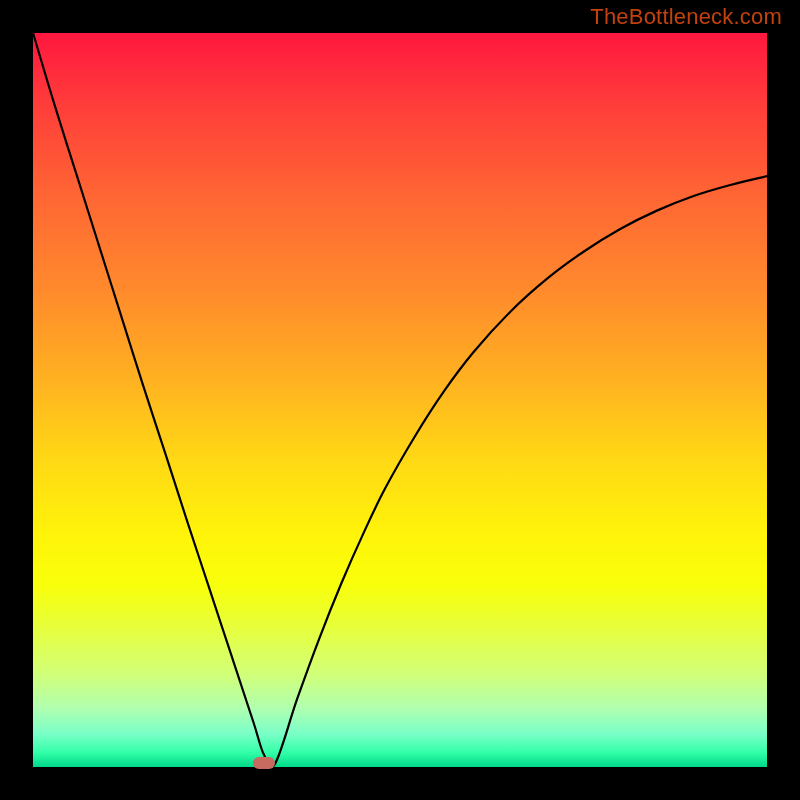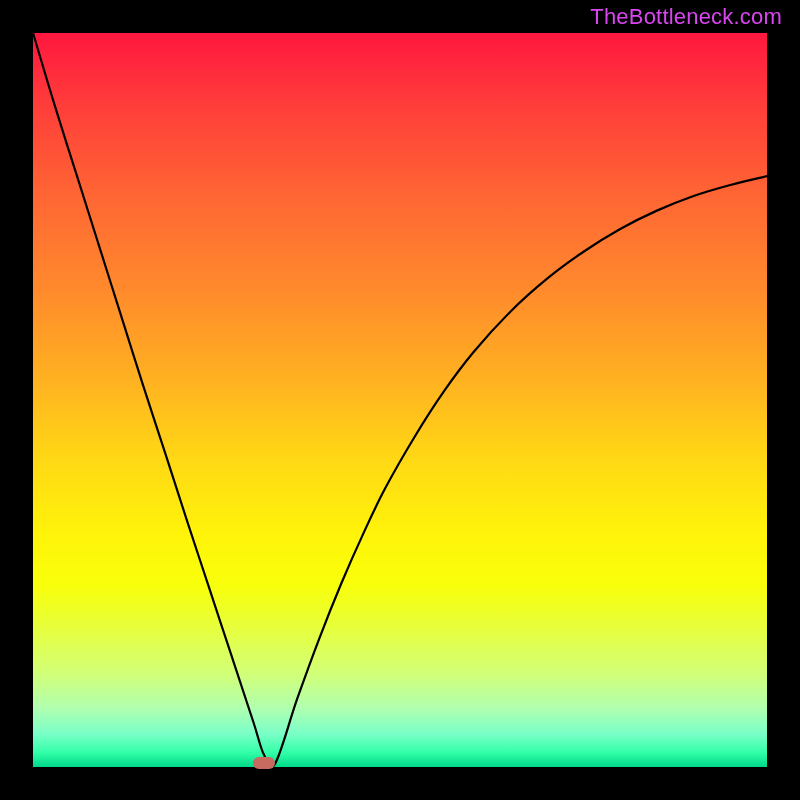--- a/index.html
+++ b/index.html
@@ -8,21 +8,21 @@
     height: 800px;
     background: #000;
     position: relative;
     overflow: hidden;
     font-family: Arial, Helvetica, sans-serif;
   }
   .watermark {
     position: absolute;
     top: 4px;
     right: 18px;
-    color: #d946ef;
+    color: #c2410c;
     font-size: 22px;
     font-weight: 500;
     z-index: 10;
     letter-spacing: 0.2px;
   }
   .plot-area {
     position: absolute;
     left: 33px;
     top: 33px;
     width: 734px;

